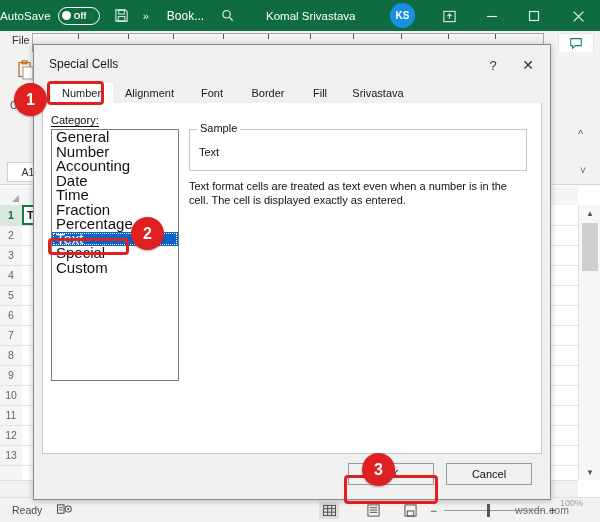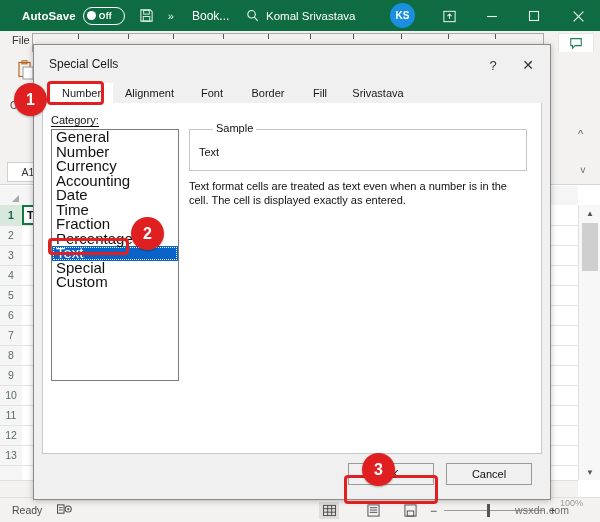--- a/index.html
+++ b/index.html
@@ -11,21 +11,21 @@
   }
 
   
   #excel{position:absolute;inset:0;background:#ffffff;}
 
   .titlebar{
     position:absolute;left:0;top:0;width:600px;height:31px;
     background:#0f6c42;
     display:flex;align-items:center;
   }
-  .tb-autosave{color:#ffffff;font-size:11.5px;margin-left:22px;letter-spacing:.1px;font-weight:bold;}
+  .tb-autosave{color:#ffffff;font-size:11.5px;letter-spacing:.1px;}
   .tb-toggle{
     margin-left:7px;width:40px;height:16px;border-radius:9px;
     border:1.4px solid #ffffff;background:transparent;
     display:flex;align-items:center;position:relative;
   }
   .tb-toggle .knob{width:9px;height:9px;border-radius:50%;background:#ffffff;margin-left:3px;}
   .tb-toggle .off{color:#ffffff;font-size:8.5px;font-weight:bold;margin-left:3px;letter-spacing:.2px;}
   .tb-icon{color:#e8f3ee;margin-left:14px;display:flex;align-items:center;justify-content:center;}
   .tb-book{color:#ffffff;font-size:12px;margin-left:18px;}
   .tb-user{color:#ffffff;font-size:11.5px;position:absolute;left:266px;}
@@ -141,21 +141,21 @@
     position:absolute;left:17px;top:84px;width:128px;height:252px;background:#ffffff;
     border:1px solid #7c7c7c;box-sizing:border-box;overflow:hidden;
   }
   .cat-item{height:14.5px;font-size:15px;color:#111;padding-left:4px;line-height:14.5px;white-space:nowrap;}
   .cat-item.sel{background:#0a64c8;color:#ffffff;outline:1px dotted #ffffff;outline-offset:-2px;}
 
   .sample-frame{
     position:absolute;left:155px;top:84px;width:338px;height:42px;
     border:1px solid #c6c6c6;box-sizing:border-box;
   }
-  .sample-legend{position:absolute;left:163px;top:77px;background:#ffffff;padding:0 3px;font-size:11px;color:#111;margin-left:16px;}
+  .sample-legend{position:absolute;left:163px;top:77px;background:#ffffff;padding:0 3px;font-size:11px;color:#111;}
   .sample-val{position:absolute;left:165px;top:101px;font-size:11px;color:#111;}
 
   .desc{position:absolute;left:155px;top:134px;width:340px;font-size:11px;color:#111;line-height:14px;}
 
   .dlg-footer{position:absolute;left:0;top:409px;width:516px;height:45px;background:#f0f0f0;}
   .btn{
     position:absolute;top:418px;width:86px;height:22px;background:#f0f0f0;
     border:1px solid #9a9a9a;font-size:11px;color:#111;
     display:flex;align-items:center;justify-content:center;box-sizing:border-box;
   }
@@ -385,21 +385,20 @@
     <span class="dtab" style="left:196px;width:60px;">Border</span>
     <span class="dtab" style="left:256px;width:44px;">Fill</span>
     <span class="dtab" style="left:300px;width:72px;">Srivastava</span>
   </div>
 
   <span class="cat-label"><u>Category:</u></span>
 
   <div class="cat-list">
     <div class="cat-item">General</div>
     <div class="cat-item">Number</div>
-    <div class="cat-item">Currency</div>
     <div class="cat-item">Accounting</div>
     <div class="cat-item">Date</div>
     <div class="cat-item">Time</div>
     <div class="cat-item">Fraction</div>
     <div class="cat-item">Percentage</div>
     <div class="cat-item sel">Text</div>
     <div class="cat-item">Special</div>
     <div class="cat-item">Custom</div>
 
   </div>

